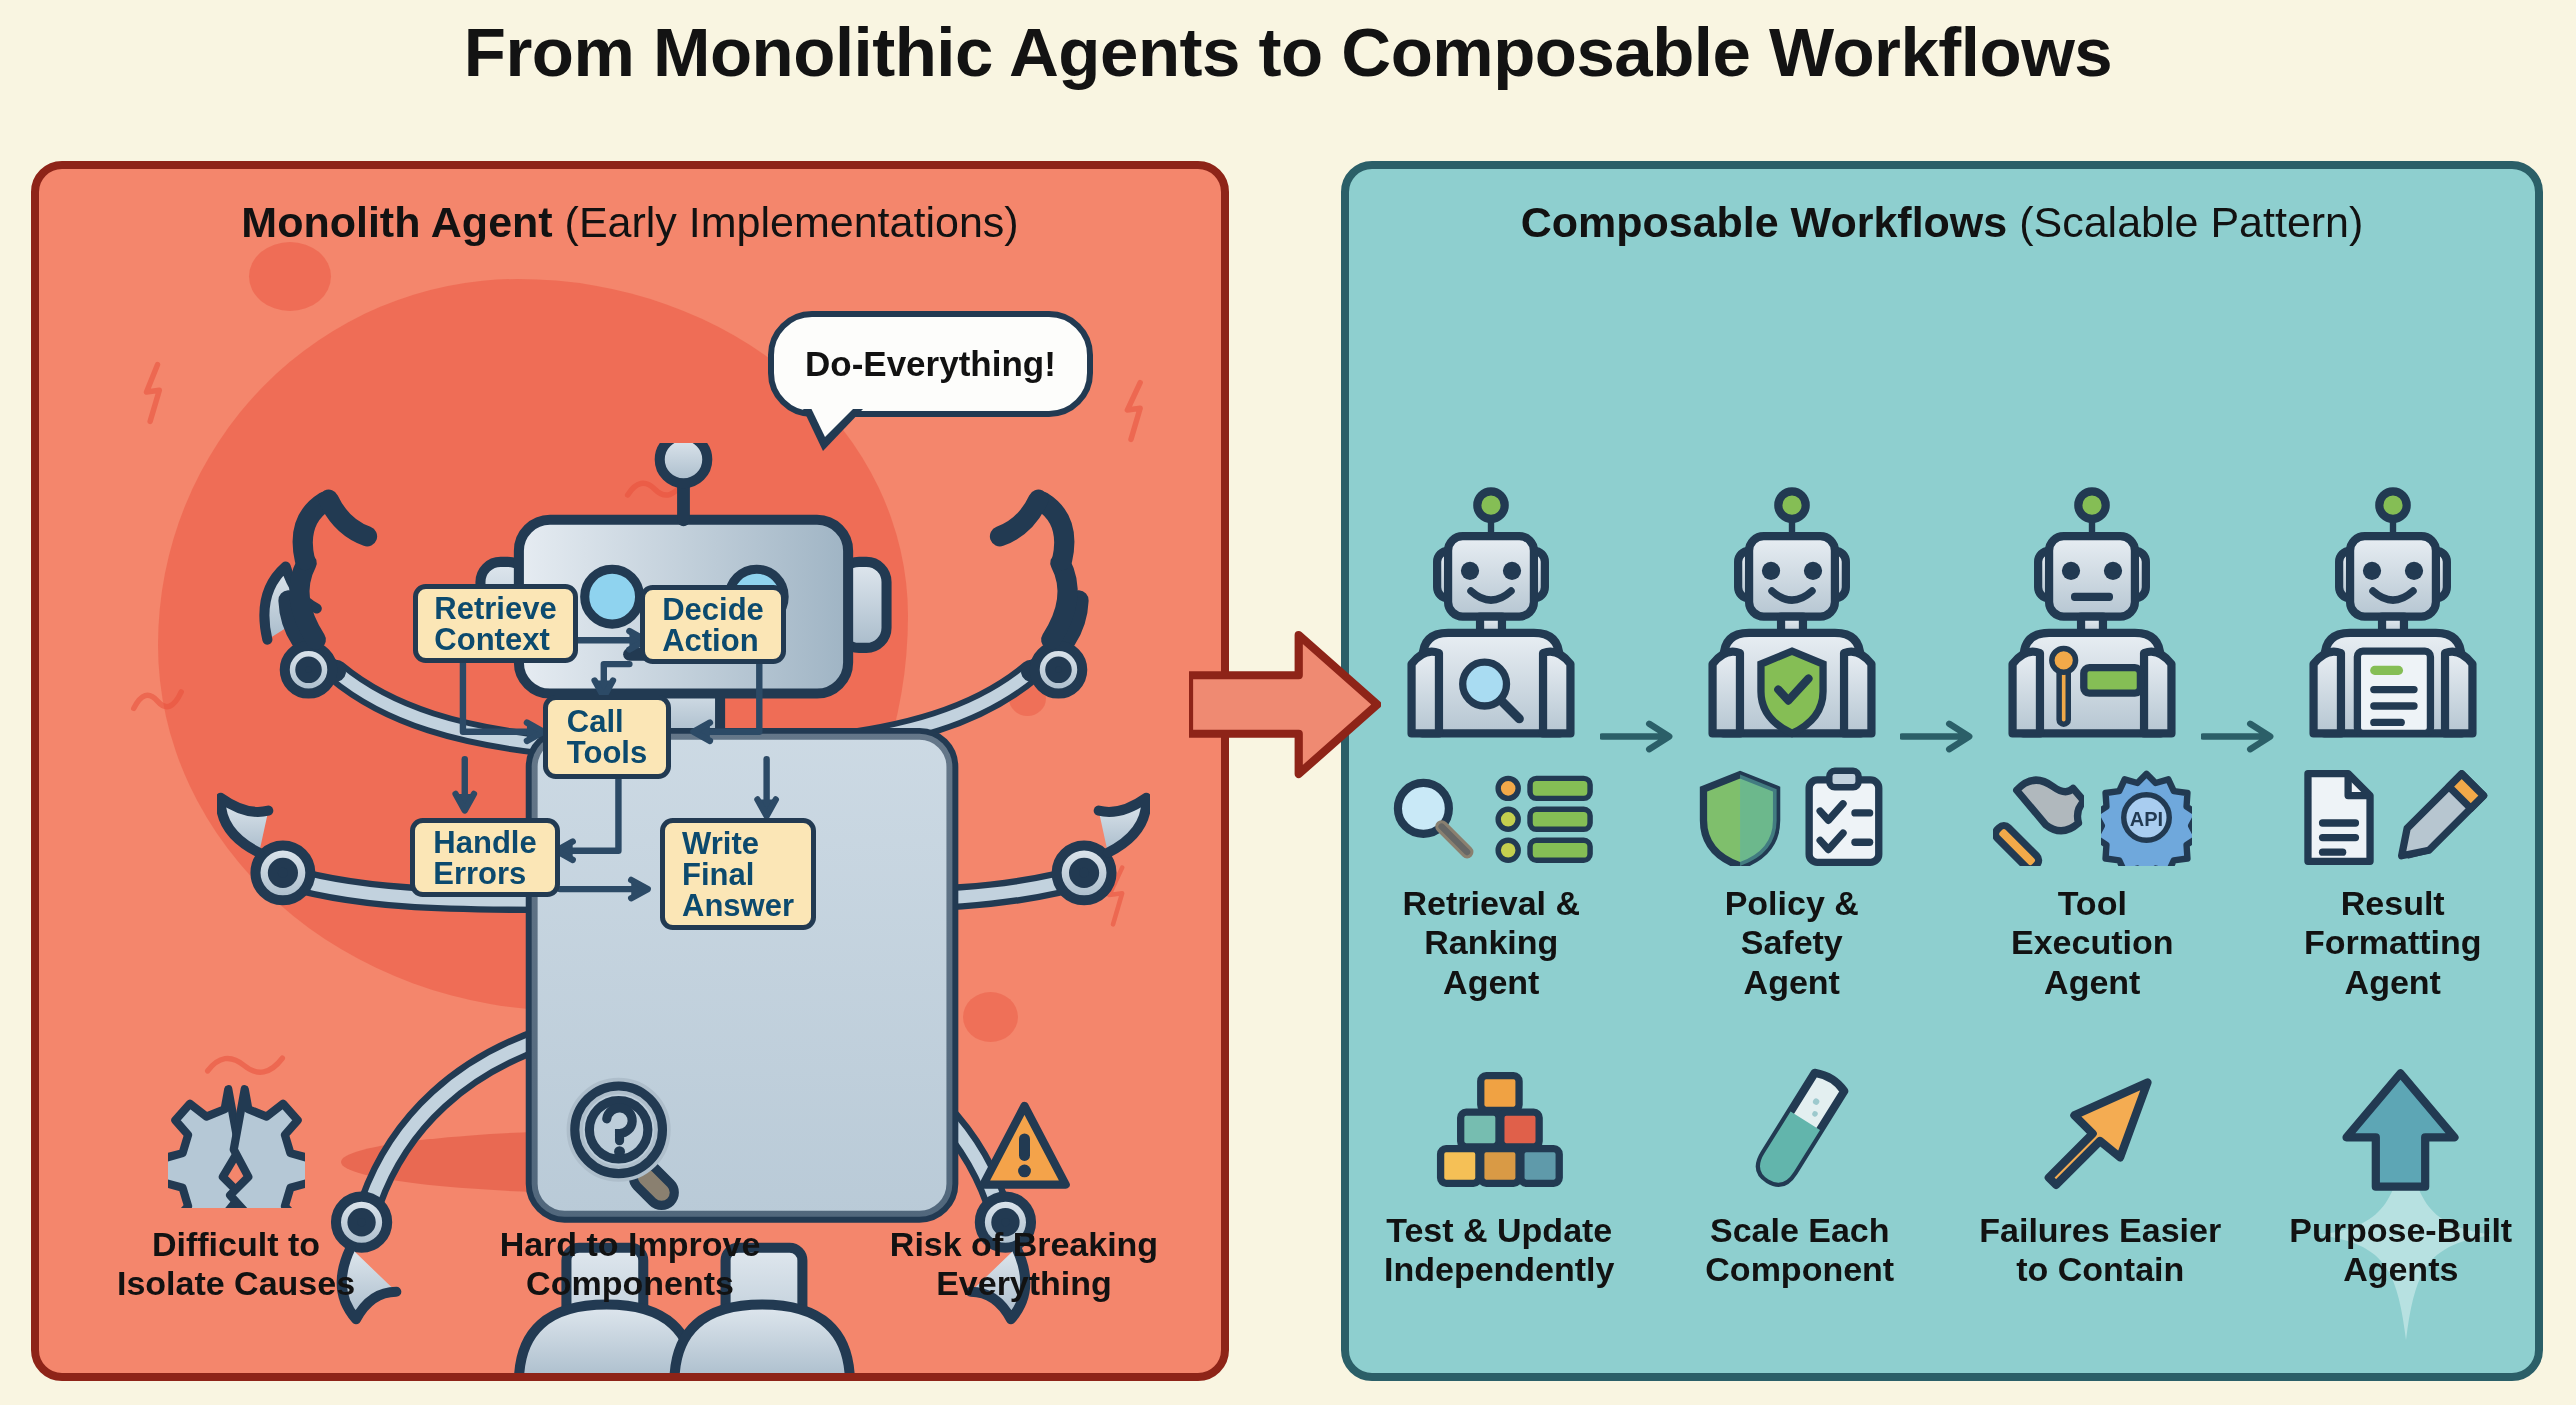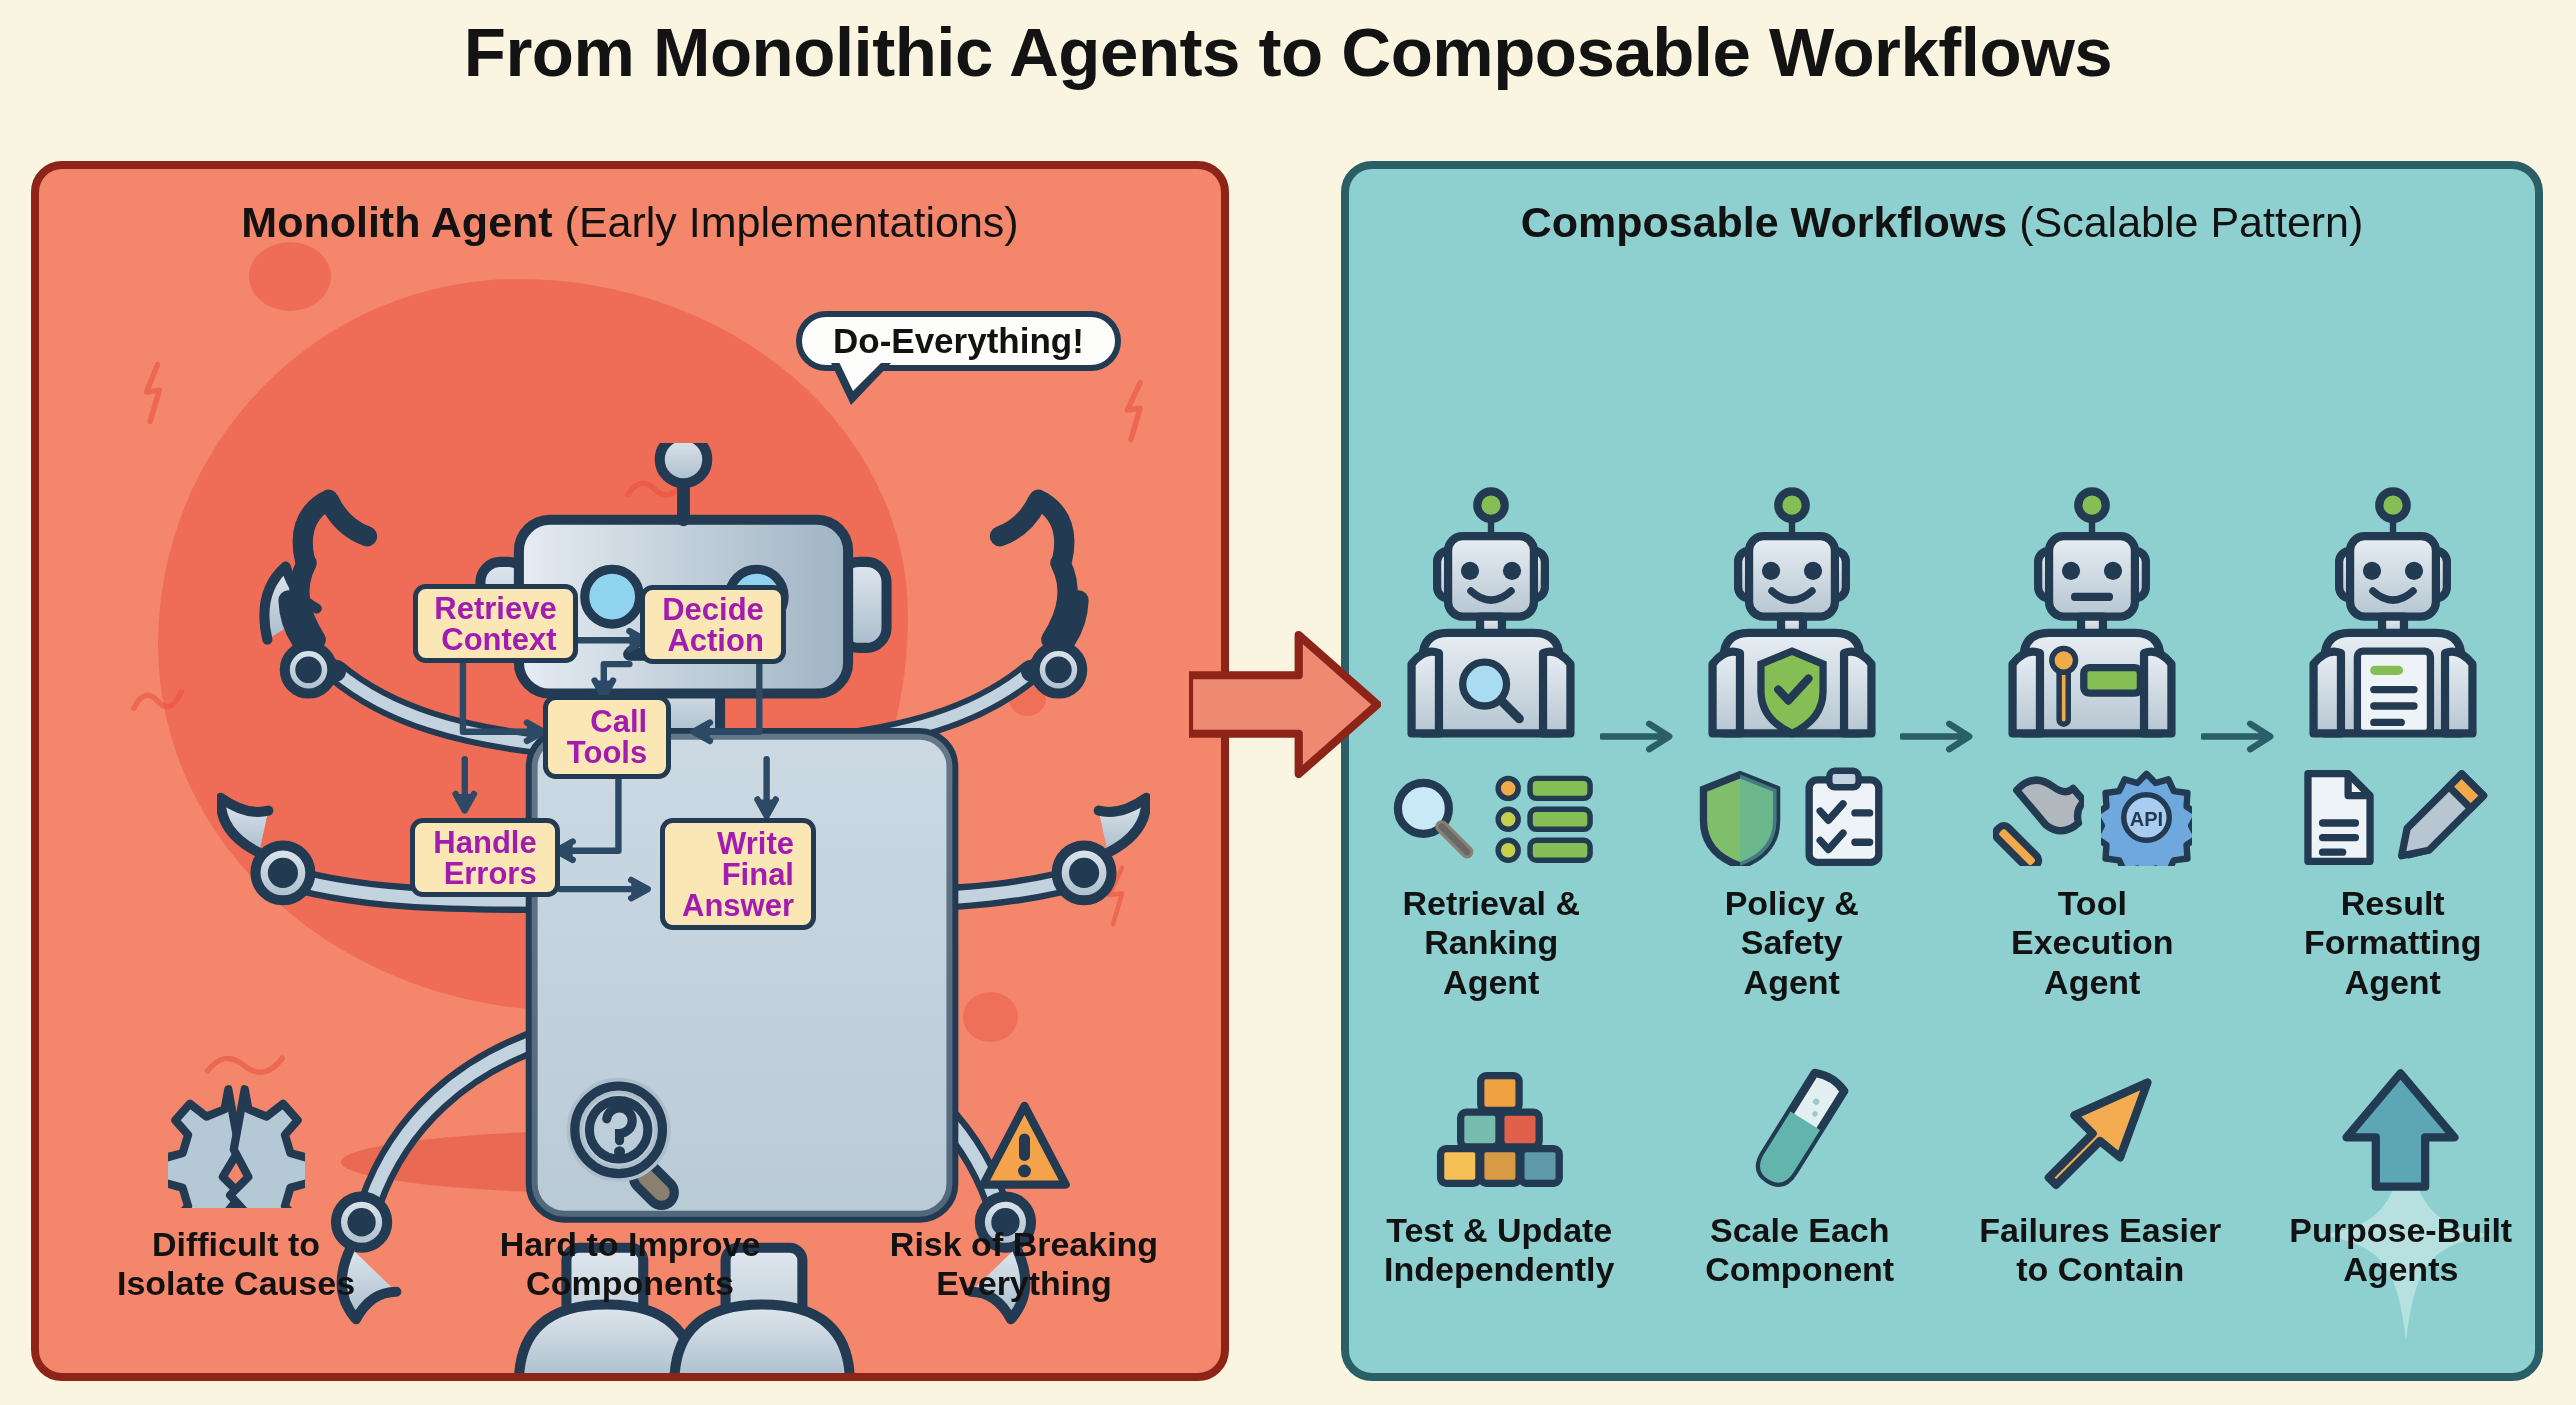--- a/index.html
+++ b/index.html
@@ -87,24 +87,24 @@
     left: 1189px; top: 622px;
     width: 192px; height: 165px;
     z-index: 40;
   }
 
   
   .robot-wrap { position:absolute; left:178px; top:274px; width:933px; height:942px; }
 
   
   .bubble {
-    position:absolute; left:796px; top:311px;
+    position:absolute; left:768px; top:311px;
     background:#fdfdfb; border:6.4px solid #223a52;
     border-radius:44px;
-    padding: 4px 31px;
+    padding: 27px 31px;
     font-size:35px; font-weight:bold; color:#121212;
     white-space:nowrap;
     z-index:30;
   }
   .bubble::after{
     content:""; position:absolute; left:29px; bottom:-40px;
     width:0;height:0;
     border-left: 20px solid transparent;
     border-right: 40px solid transparent;
     border-top: 42px solid #223a52;
@@ -117,23 +117,23 @@
     border-top: 29px solid #fdfdfb;
   }
 
   
   .flow-layer { position:absolute; left:0; top:0; width:2576px; height:1405px; pointer-events:none; z-index:25;}
   .flow-box {
     position:absolute;
     background:#fbe6b6;
     border:5.5px solid #223a52;
     border-radius:12.8px;
-    color:#a21caf; font-weight:bold;
+    color:#0c4a6e; font-weight:bold;
     display:flex; align-items:center; justify-content:center;
-    text-align:right; line-height:1.0;
+    text-align:left; line-height:1.0;
     font-size:31px;
     box-sizing:border-box;
     padding: 3.7px 7.3px;
   }
 
   
   .pain-row { position:absolute; left:31px; top:1061px; width:1198px; display:flex; }
   .pain-item { flex:1; text-align:center; }
   .pain-icon { height:137px; display:flex; align-items:center; justify-content:center; }
   .pain-label {

